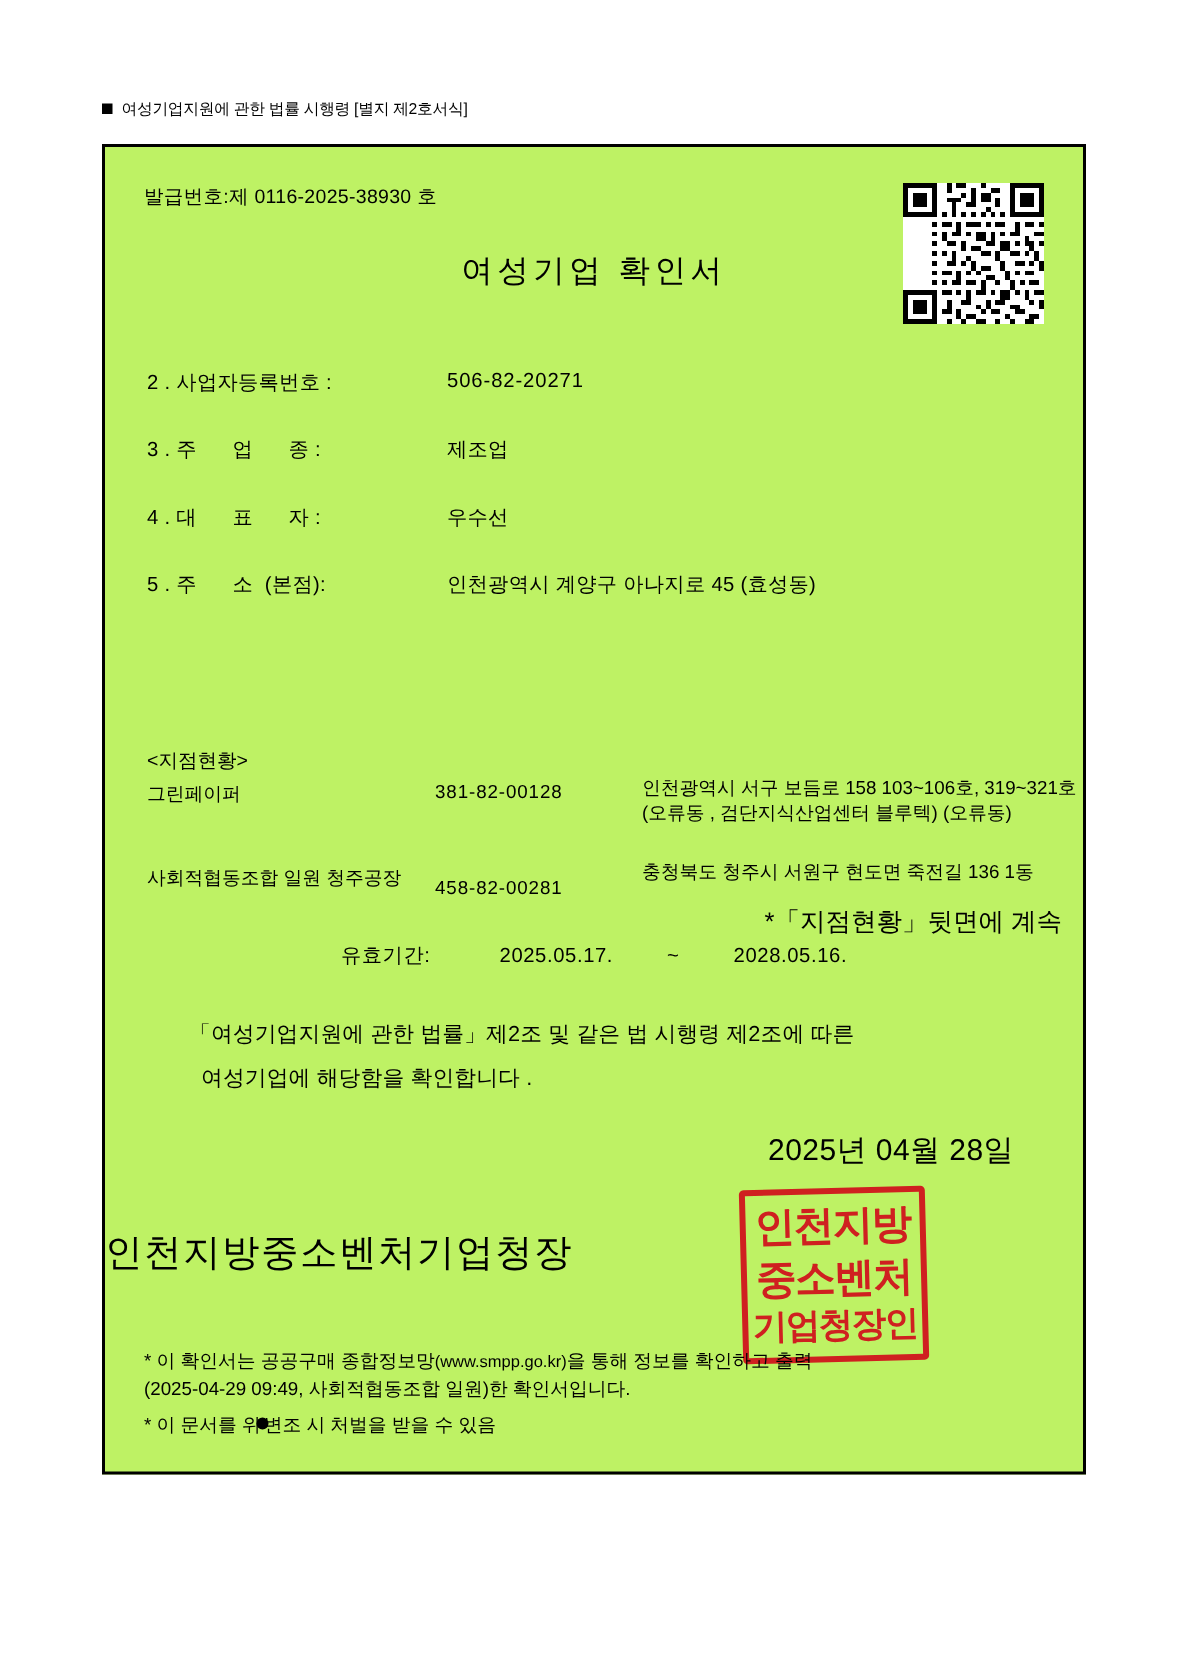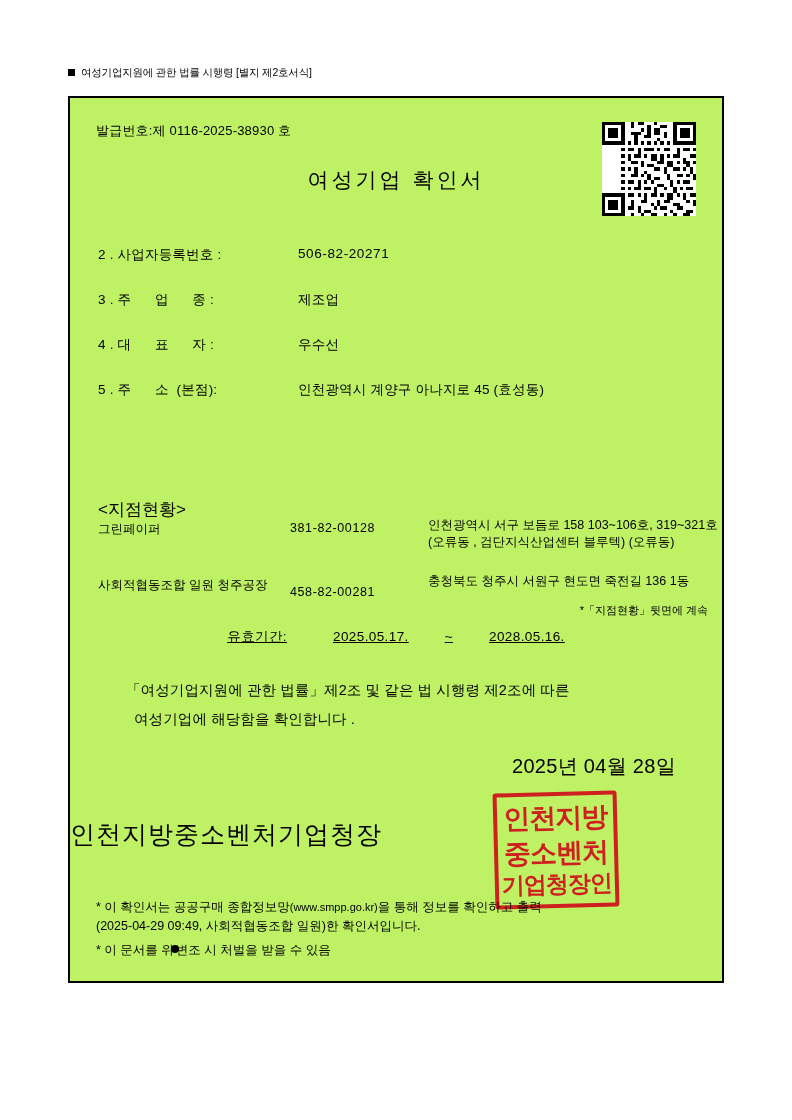--- a/index.html
+++ b/index.html
@@ -112,21 +112,21 @@
     white-space: pre;
     letter-spacing: 0.2px;
   }
   .f-value.num { letter-spacing: 0.6px; }
 
   
   .branch-title {
     position: absolute;
     left: 28px;
     top: 400px;
-    font-size: 17px;
+    font-size: 13px;
     text-align: right;
   }
   .branch-table {
     position: absolute;
     left: 28px;
     top: 423px;
     width: 610px;
     font-size: 12.5px;
   }
   .branch-row {
@@ -151,34 +151,33 @@
     position: absolute;
     left: 330px;
     top: -4px;
     width: 290px;
     line-height: 1.35;
   }
   .branch-note {
     position: absolute;
     right: 14px;
     top: 505px;
-    font-size: 11px;
+    font-size: 17px;
     margin-left: 22px;
   }
 
   
   .validity {
     position: absolute;
     left: 0;
     right: 0;
     top: 530px;
     text-align: center;
     font-size: 13.5px;
     letter-spacing: 0.4px;
-    text-decoration: underline;
   }
   .validity .sp { display: inline-block; width: 36px; }
   .validity .sp2 { display: inline-block; width: 46px; }
 
   
   .statement {
     position: absolute;
     left: 56px;
     top: 578px;
     width: 560px;

